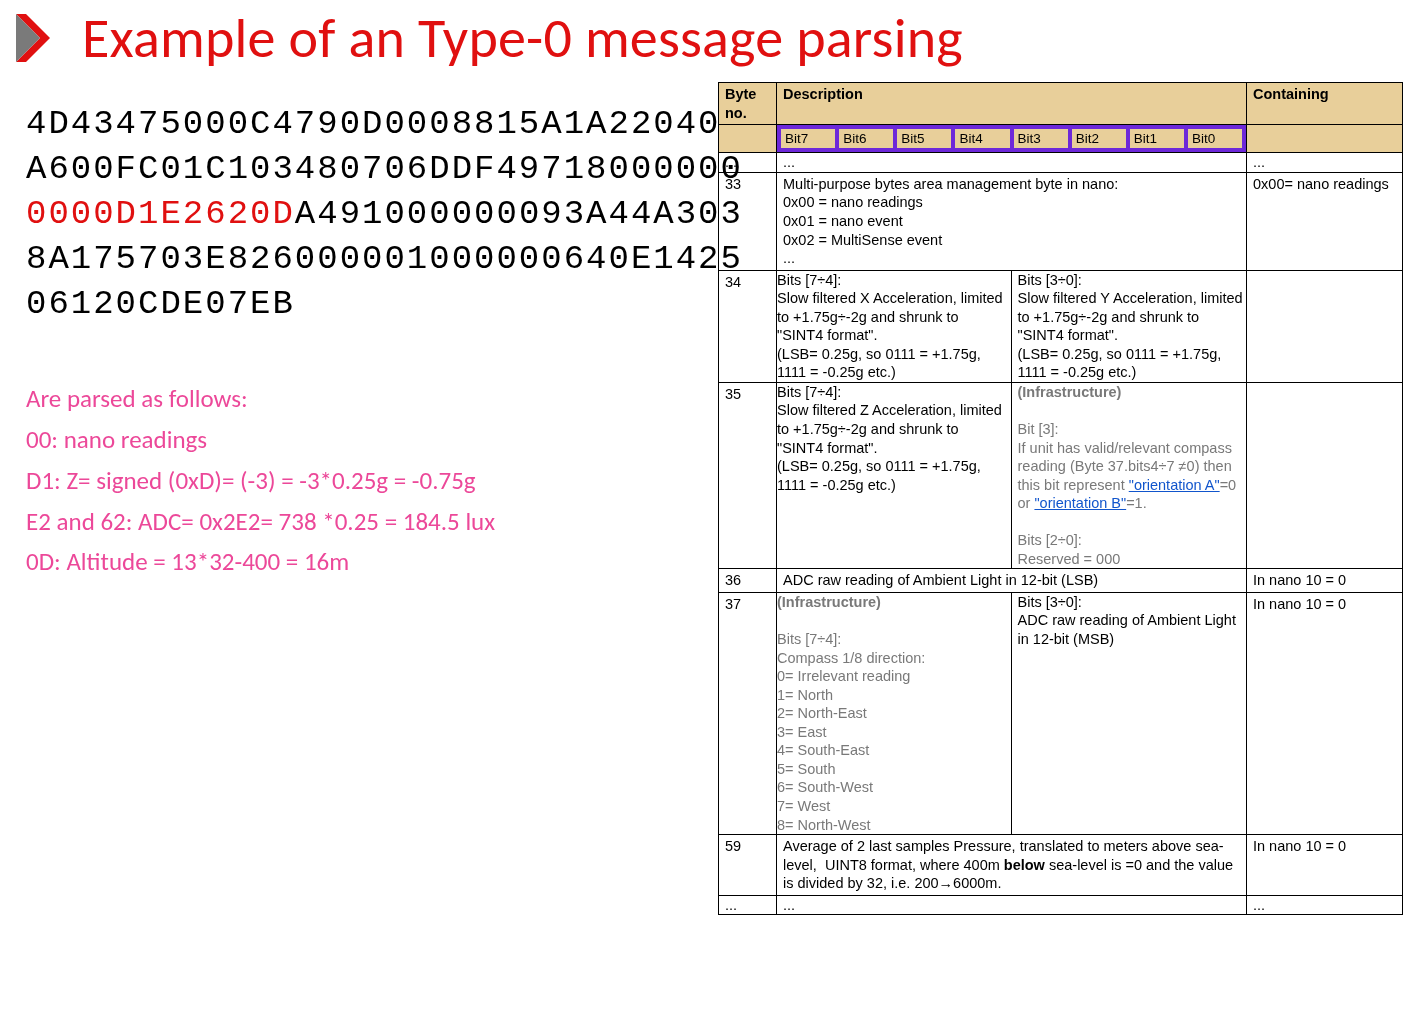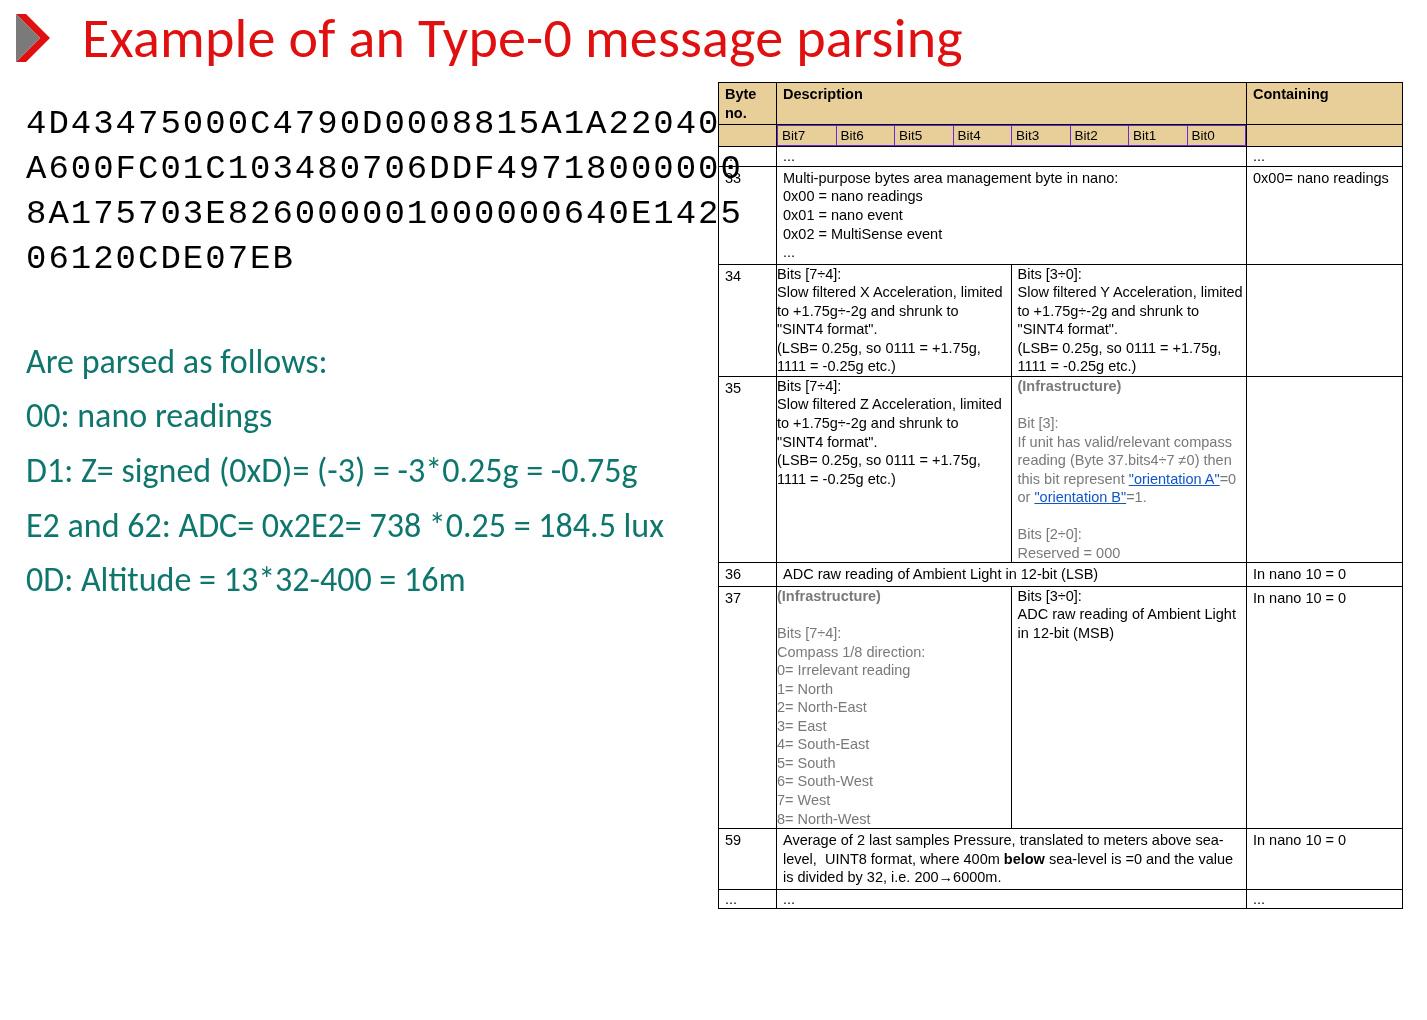--- a/index.html
+++ b/index.html
@@ -30,22 +30,22 @@
     letter-spacing: 2px;
     line-height: 1.32;
     color: #000;
     padding-left: 26px;
     margin-top: 30px;
   }
   .hex-red { color: #e01010; }
   .parse-block {
     padding-left: 26px;
     margin-top: 54px;
-    font-size: 34px;
-    color: #0f766e;
+    font-size: 25px;
+    color: #ec4899;
     line-height: 1.55;
   }
   .parse-line { margin-top: 2px; }
 
   .spec-table {
     position: absolute;
     top: 82px;
     right: 24px;
     width: 684px;
     border-collapse: collapse;
@@ -63,21 +63,21 @@
     line-height: 1.28;
   }
   .spec-table thead th {
     background: #e8cf9a;
     font-weight: 700;
   }
   .col-byte   { width: 58px; }
   .col-desc   { width: 470px; }
   .col-cont   { width: 156px; }
   .bitrow td  { background: #e8cf9a; font-size: 13.5px; padding: 1px 4px; }
-  .bitrow .bit { width: 58px; text-align: left; border:1px solid #6d28d9;}
+  .bitrow .bit { width: 58px; text-align: left; border:4px solid #6d28d9;}
   .ellipsis td { padding: 0 6px; height: 18px; }
   .infra { color: #797979; }
   .link { color: #1155cc; text-decoration: underline; }
   .subcols { display: flex; gap: 0; }
   .subcols > div { flex: 1 1 50%; padding: 0; }
   .subcols .left { border-right: 1px solid #000; padding-right: 6px; }
   .subcols .right { padding-left: 6px; }
   .nowrap { white-space: nowrap; }
   .desc-cell { padding:0 !important;}
   .desc-inner { padding: 2px 6px;}
@@ -91,20 +91,21 @@
       <polygon points="4,4 28,28 4,52 14,52 38,28 14,4" fill="#e01010"></polygon>
       <polygon points="4,4 28,28 4,52" fill="#7a7a7a"></polygon>
     </svg>
   </span>
   <h1 class="title">Example of an Type-0 message parsing</h1>
 </div>
 
 <div class="hex-block">
   <div>4D43475000C4790D0008815A1A220400</div>
   <div>A600FC01C103480706DDF49718000000</div>
+  <div><span class="hex-red">0000D1E2620D</span><span>A491000000093A44A303</span></div>
   <div>8A175703E826000001000000640E1425</div>
   <div>06120CDE07EB</div>
 </div>
 
 <div class="parse-block">
   <div class="parse-line">Are parsed as follows:</div>
   <div class="parse-line">00: nano readings</div>
   <div class="parse-line">D1: Z= signed (0xD)= (-3) = -3*0.25g = -0.75g</div>
   <div class="parse-line">E2 and 62: ADC= 0x2E2= 738 *0.25 = 184.5 lux</div>
   <div class="parse-line">0D: Altitude = 13*32-400 = 16m</div>

